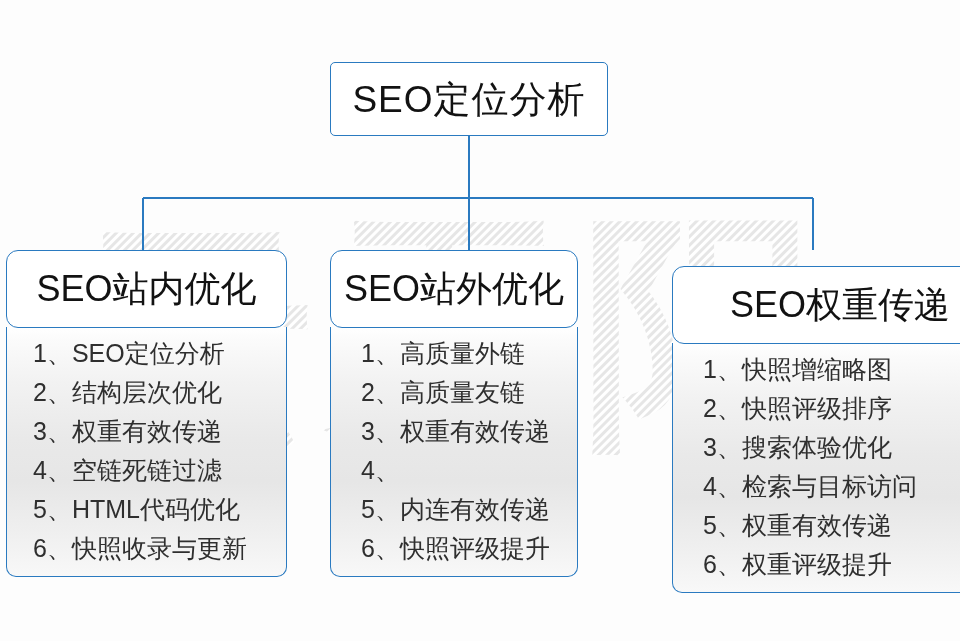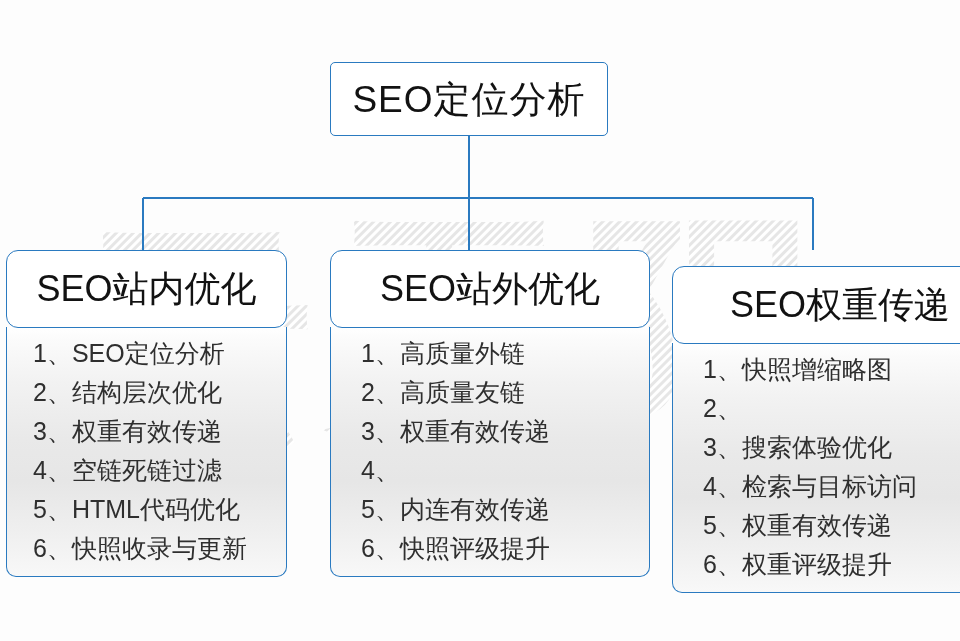--- a/index.html
+++ b/index.html
@@ -125,21 +125,21 @@
   }
   .item-index {
     display: inline-block;
   }
   .item-label {
     display: inline-block;
   }
 
   
   #col-0 { left: 6px;   top: 250px; width: 281px; }
-  #col-1 { left: 330px; top: 250px; width: 320px; }
+  #col-1 { left: 330px; top: 250px; width: 248px; }
   #col-2 { left: 672px; top: 266px; width: 336px; }
 
   #col-0 .col-body { height: 250px; }
   #col-1 .col-body { height: 250px; }
   #col-2 .col-body { height: 250px; }
 
   #col-0 .item-row { padding-left: 26px; }
   #col-1 .item-row { padding-left: 30px; }
   #col-2 .item-row { padding-left: 30px; }
 </style>
@@ -239,20 +239,21 @@
     <div class="col-header">
       <span class="col-header-title">SEO权重传递</span>
     </div>
     <div class="col-body">
       <div class="item-row">
         <span class="item-index">1、</span>
         <span class="item-label">快照增缩略图</span>
       </div>
       <div class="item-row">
         <span class="item-index">2、</span>
+        <span class="item-label">快照评级排序</span>
       </div>
       <div class="item-row">
         <span class="item-index">3、</span>
         <span class="item-label">搜索体验优化</span>
       </div>
       <div class="item-row">
         <span class="item-index">4、</span>
         <span class="item-label">检索与目标访问</span>
       </div>
       <div class="item-row">

